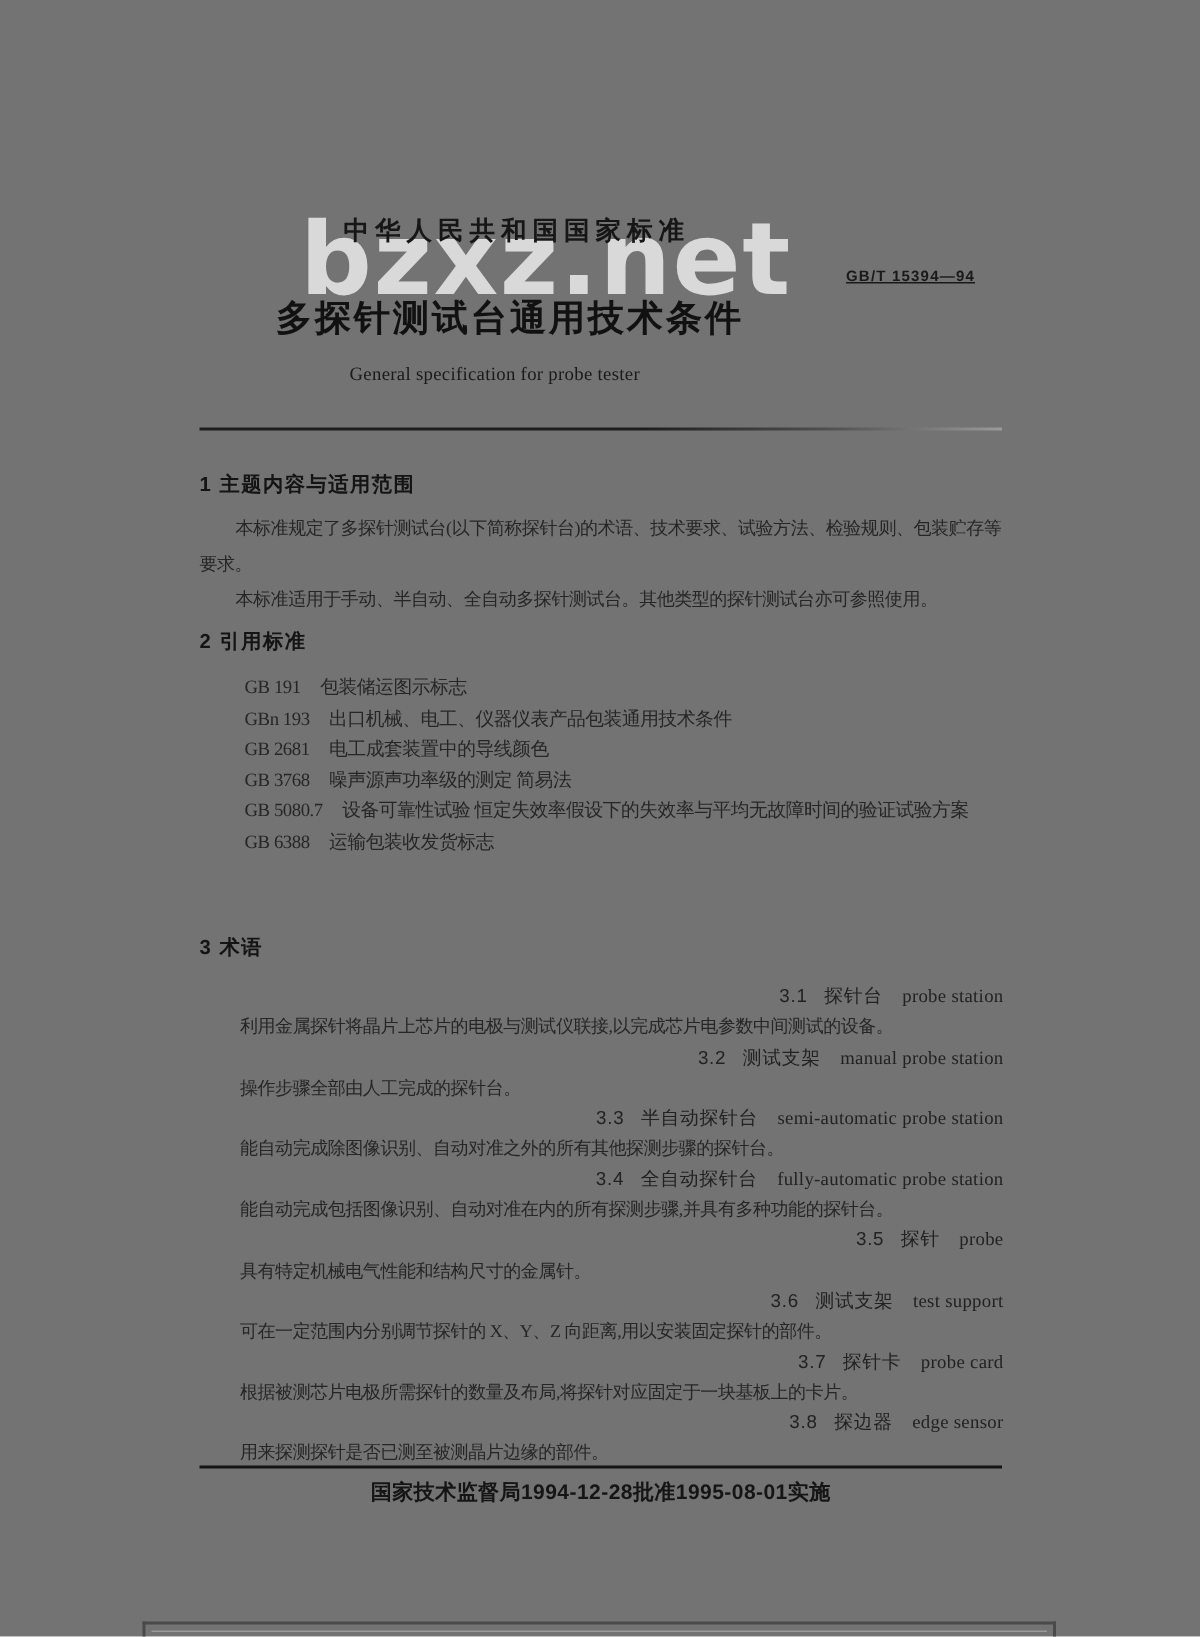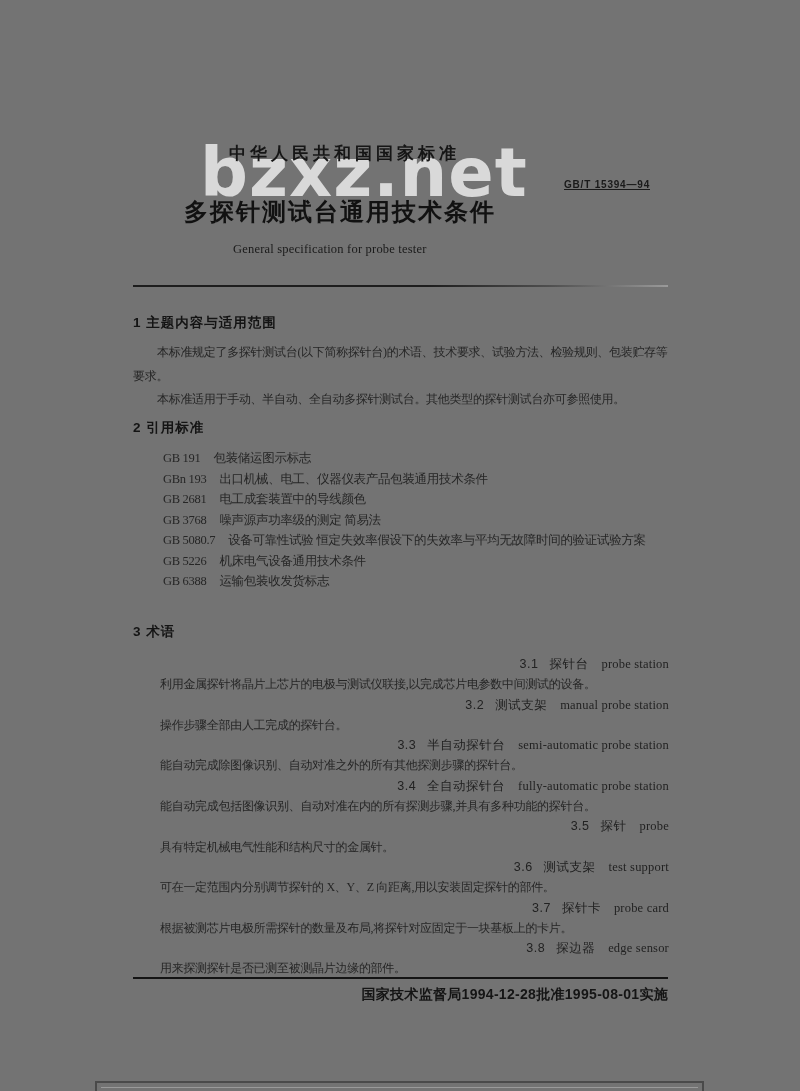--- a/index.html
+++ b/index.html
@@ -68,21 +68,21 @@
   .term-line { line-height: 20.3px; font-size: 12.5px; color: #222222; white-space: nowrap; text-align: right; }
   .tno { font-family: "Liberation Sans", "DejaVu Sans", sans-serif; letter-spacing: 0.5px; }
   .tcn { margin-left: 11px; letter-spacing: 0.5px; }
   .ten { margin-left: 13px; font-family: "Liberation Serif", "DejaVu Serif", serif; letter-spacing: 0.2px; }
   .term-def { line-height: 20.3px; font-size: 12px; letter-spacing: -0.3px; padding-left: 27px; color: #262626; white-space: nowrap; }
 
   
   .rule-thick { position: absolute; left: 133px; top: 977px; width: 535px; height: 2px; background: #141414; z-index: 2; }
   .footer {
     position: absolute; left: 133px; top: 986px; width: 535px; z-index: 2;
-    display: flex; justify-content: flex-end; align-items: baseline;
+    display: flex; justify-content: center; align-items: baseline;
     font-family: "Liberation Sans", "DejaVu Sans", sans-serif;
     font-weight: 700; font-size: 14px; letter-spacing: 0.3px; color: #151515;
   }
 
   
   .nextpage {
     position: absolute; left: 95px; top: 1081px; width: 609px; height: 14px;
     border-top: 2px solid #4a4a4a; border-left: 2px solid #4a4a4a; border-right: 2px solid #4a4a4a;
   }
   .nextpage-inner {
@@ -112,21 +112,20 @@
   </section>
 
   <section class="s2">
     <h2>2 引用标准</h2>
     <div class="reflist">
       <div class="refrow"><span class="refcode">GB 191</span><span>包装储运图示标志</span></div>
       <div class="refrow"><span class="refcode">GBn 193</span><span>出口机械、电工、仪器仪表产品包装通用技术条件</span></div>
       <div class="refrow"><span class="refcode">GB 2681</span><span>电工成套装置中的导线颜色</span></div>
       <div class="refrow"><span class="refcode">GB 3768</span><span>噪声源声功率级的测定  简易法</span></div>
       <div class="refrow"><span class="refcode">GB 5080.7</span><span>设备可靠性试验  恒定失效率假设下的失效率与平均无故障时间的验证试验方案</span></div>
-      <div class="refrow"><span class="refcode">GB 5226</span><span>机床电气设备通用技术条件</span></div>
       <div class="refrow"><span class="refcode">GB 6388</span><span>运输包装收发货标志</span></div>
     </div>
   </section>
 
   <section class="s3">
     <h2>3 术语</h2>
     <div class="terms">
 
       <div class="term">
         <div class="term-line"><span class="tno">3.1</span><span class="tcn">探针台</span><span class="ten">probe station</span></div>

